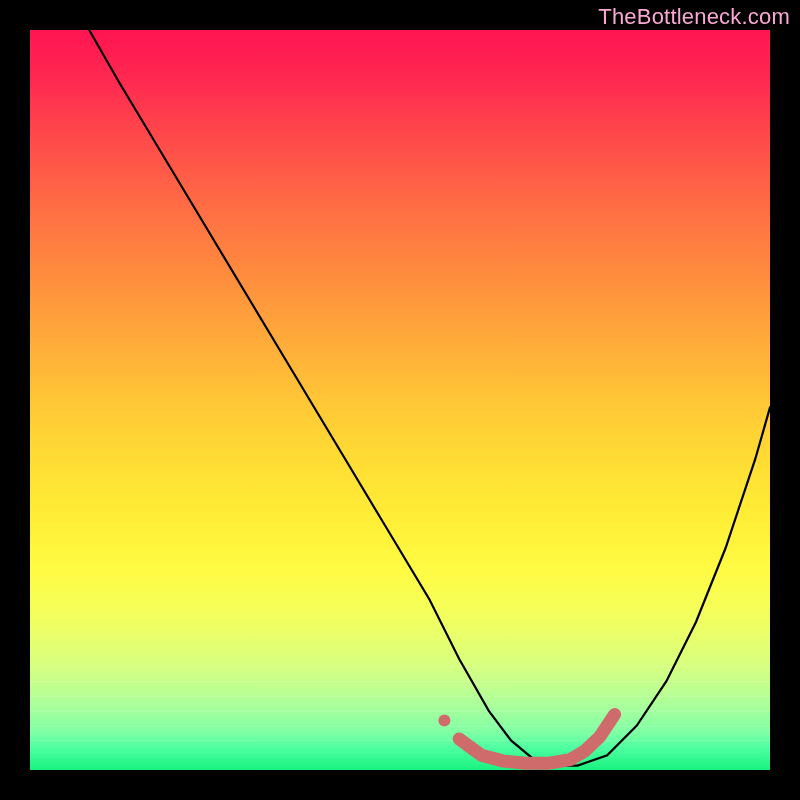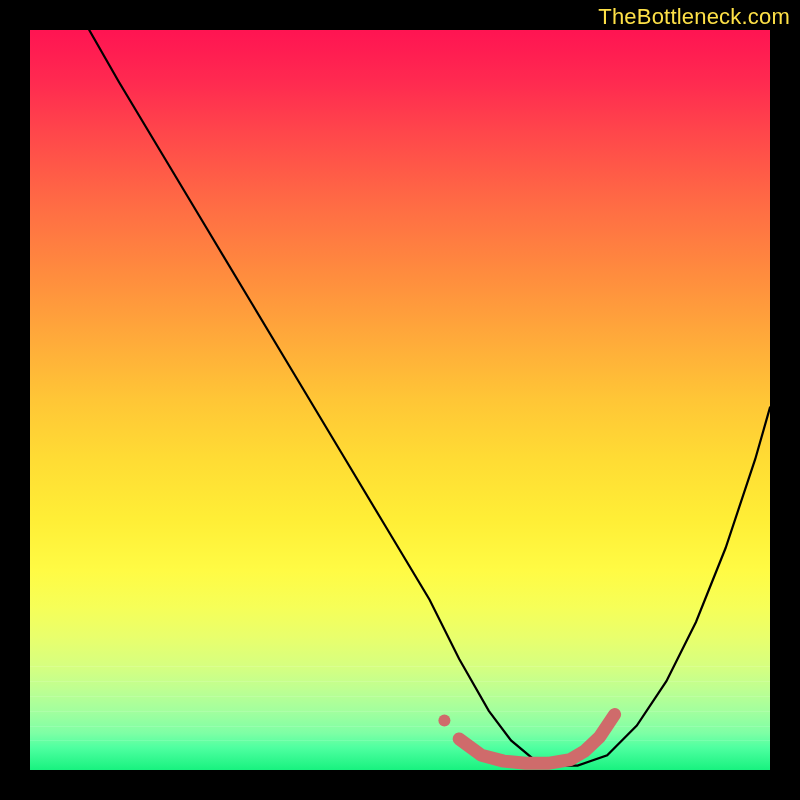--- a/index.html
+++ b/index.html
@@ -14,21 +14,21 @@
   .frame {
     position: relative;
     width: 800px;
     height: 800px;
     background: #000;
   }
   .watermark {
     position: absolute;
     top: 4px;
     right: 10px;
-    color: #fde047;
+    color: #f9a8d4;
     font-size: 22px;
     font-weight: 500;
     letter-spacing: 0.2px;
     z-index: 20;
   }
   .plot-area {
     position: absolute;
     left: 30px;
     top: 30px;
     width: 740px;

